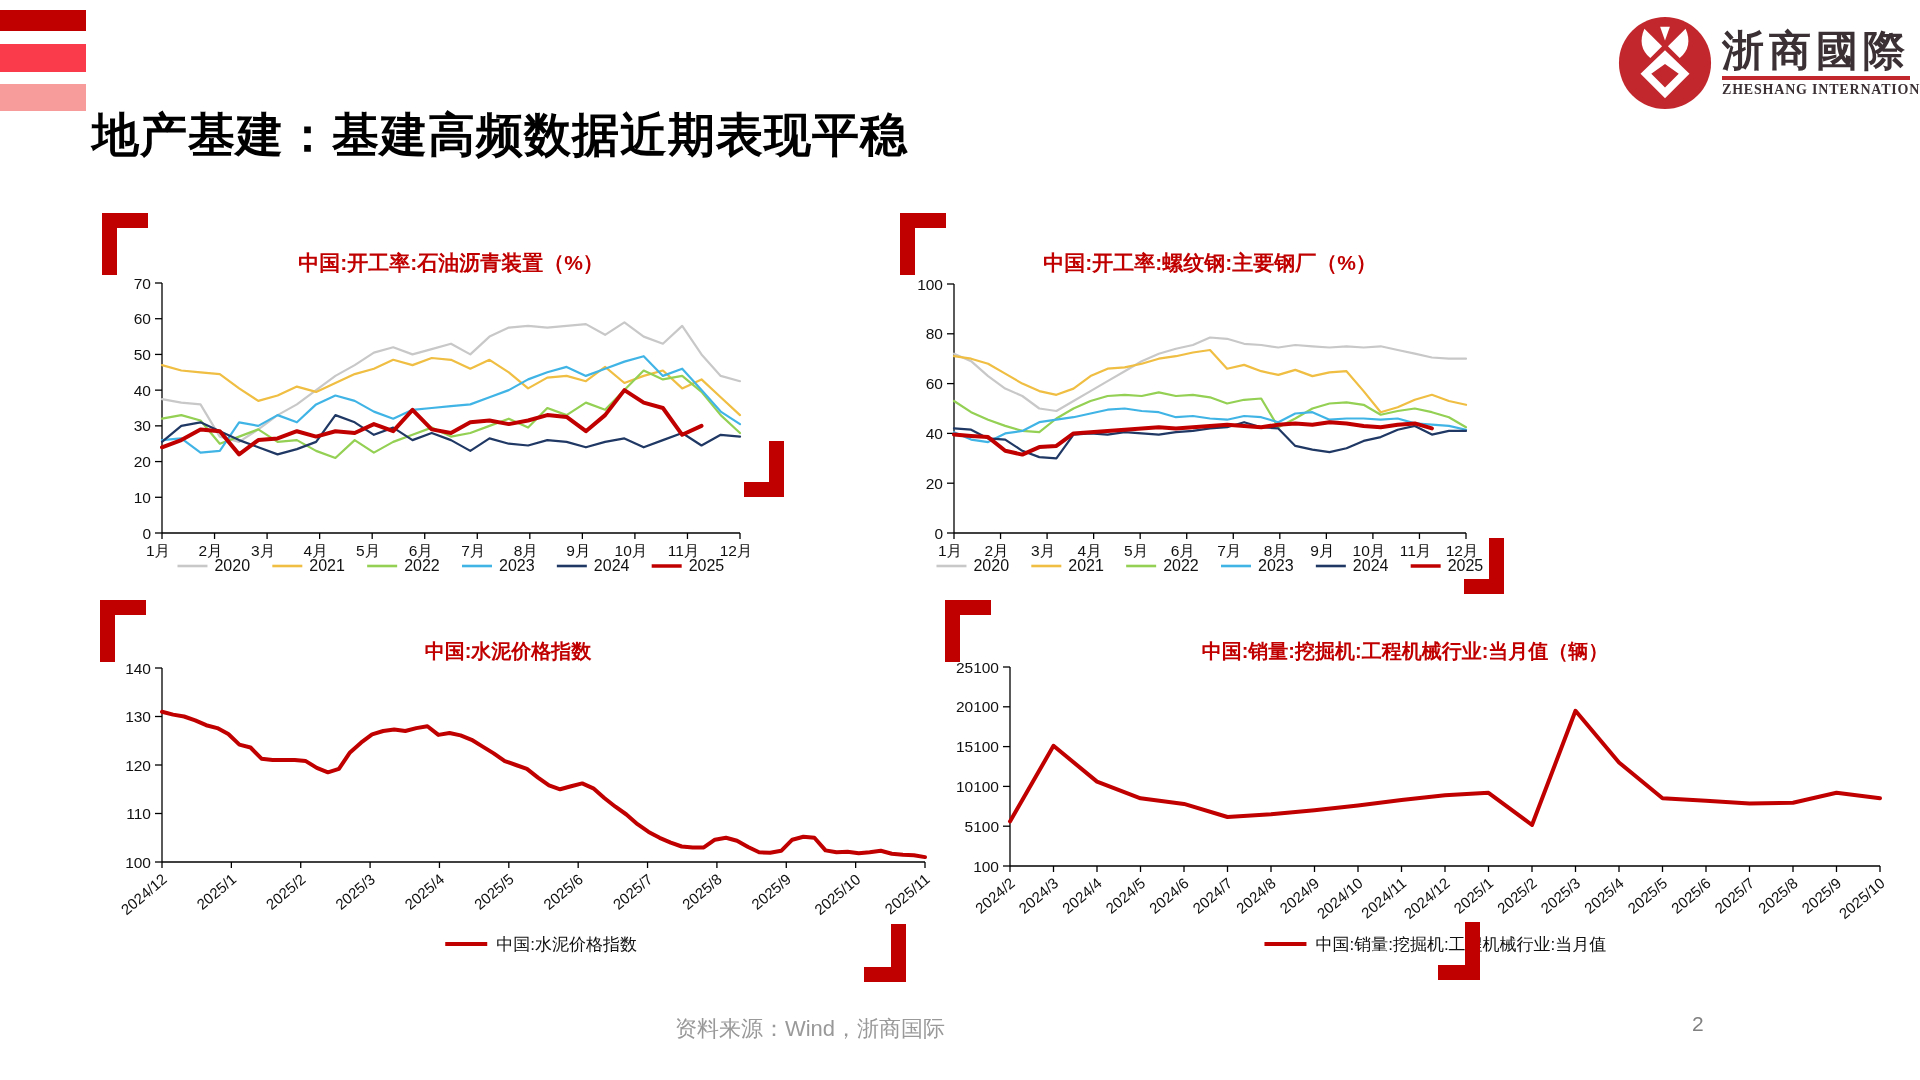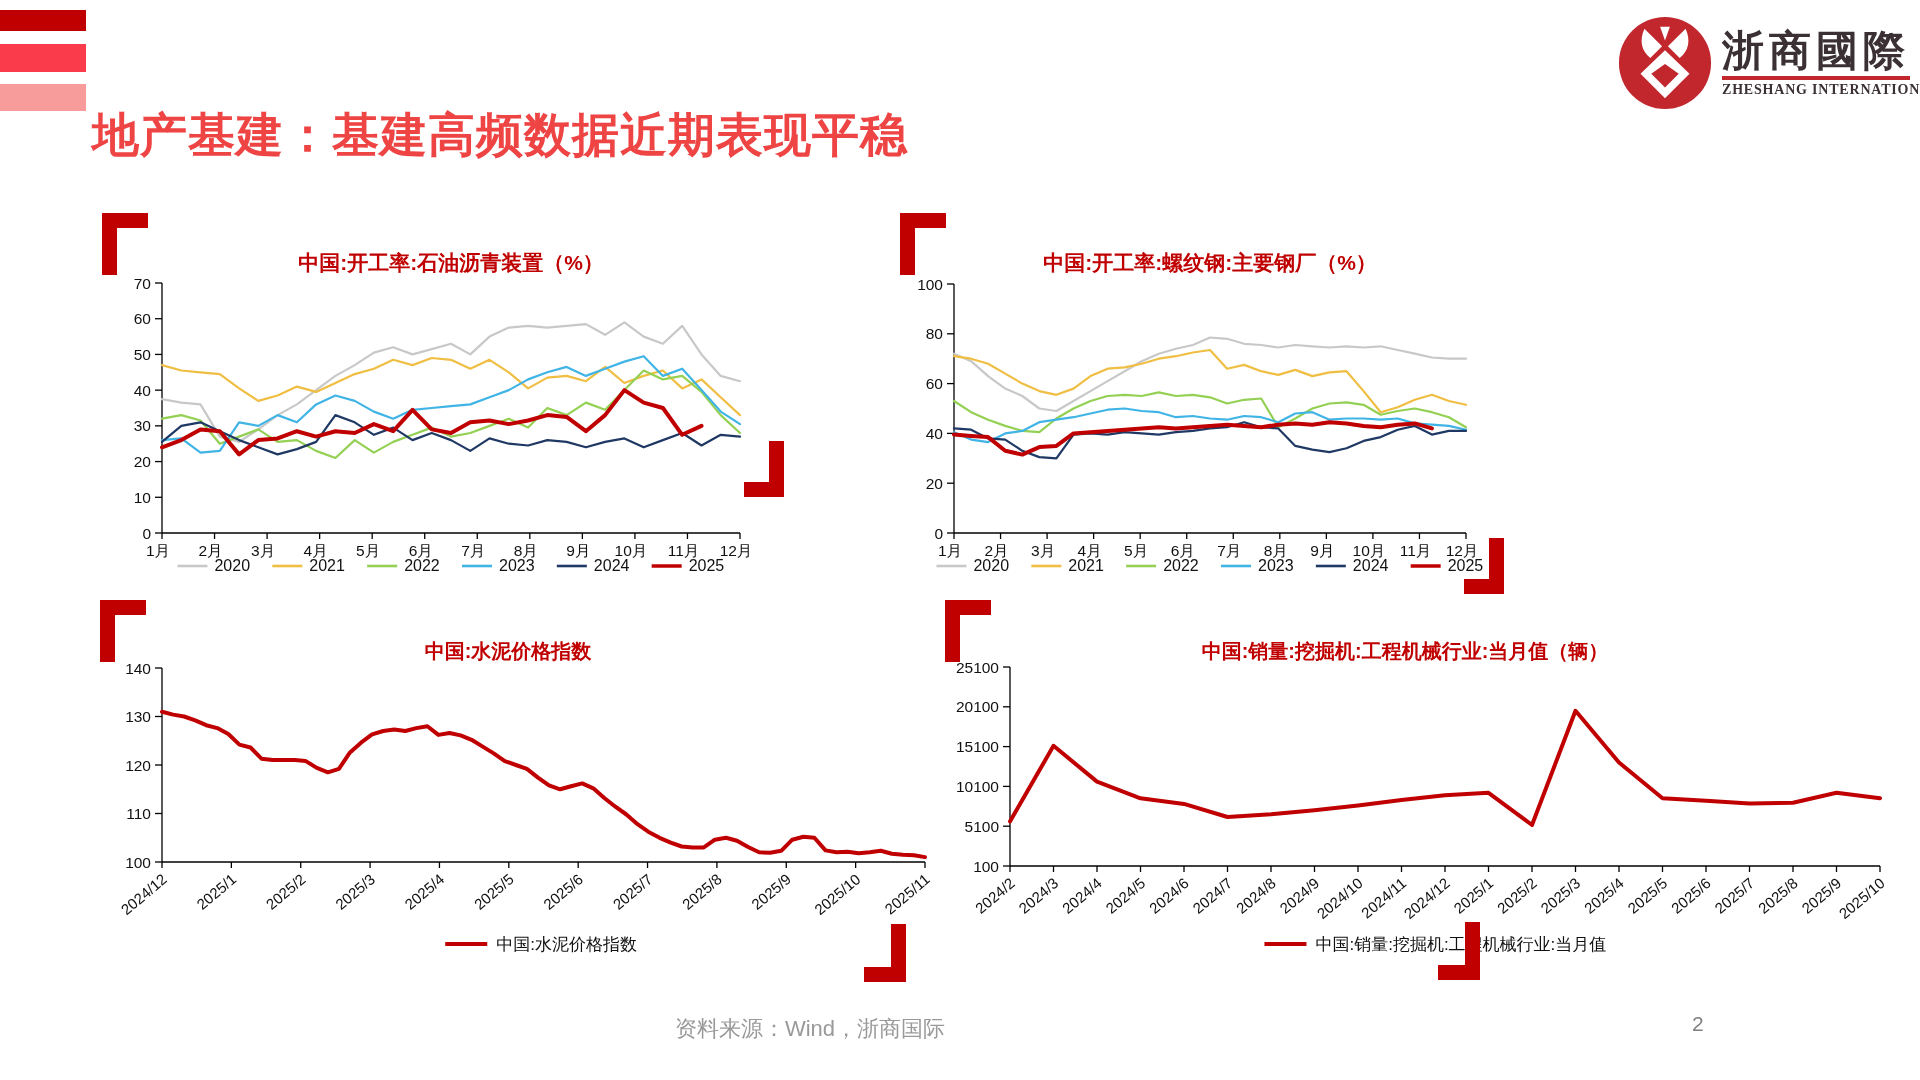--- a/index.html
+++ b/index.html
@@ -5,21 +5,21 @@
   html,body{margin:0;padding:0;}
   body{width:1920px;height:1080px;position:relative;background:#ffffff;overflow:hidden;
        font-family:"Liberation Sans","DejaVu Sans",sans-serif;}
   
   .deco{position:absolute;left:0;width:86px;}
   .deco1{top:10px;height:21px;background:#C00000;}
   .deco2{top:44px;height:28px;background:#FA3B4C;}
   .deco3{top:84px;height:27px;background:#F89B9B;}
   
   .slide-title{position:absolute;left:92px;top:104px;font-size:47px;font-weight:bold;
-               color:#ef4444;letter-spacing:1px;white-space:nowrap;}
+               color:#000000;letter-spacing:1px;white-space:nowrap;}
   
   .logo{position:absolute;left:1616px;top:14px;display:flex;align-items:center;}
   .logo-text{margin-left:8px;}
   .logo-cn{font-size:42px;font-weight:bold;color:#3B3134;letter-spacing:5px;line-height:1.1;white-space:nowrap;}
   .logo-rule{height:4px;background:#C2272D;margin:1px 0 2px 0;width:188px;}
   .logo-en{font-family:"Liberation Serif","DejaVu Serif",serif;font-size:14px;font-weight:bold;
            color:#3B3134;letter-spacing:0.8px;white-space:nowrap;}
   
   .panel{position:absolute;}
   .panel svg{position:absolute;left:0;top:0;}

